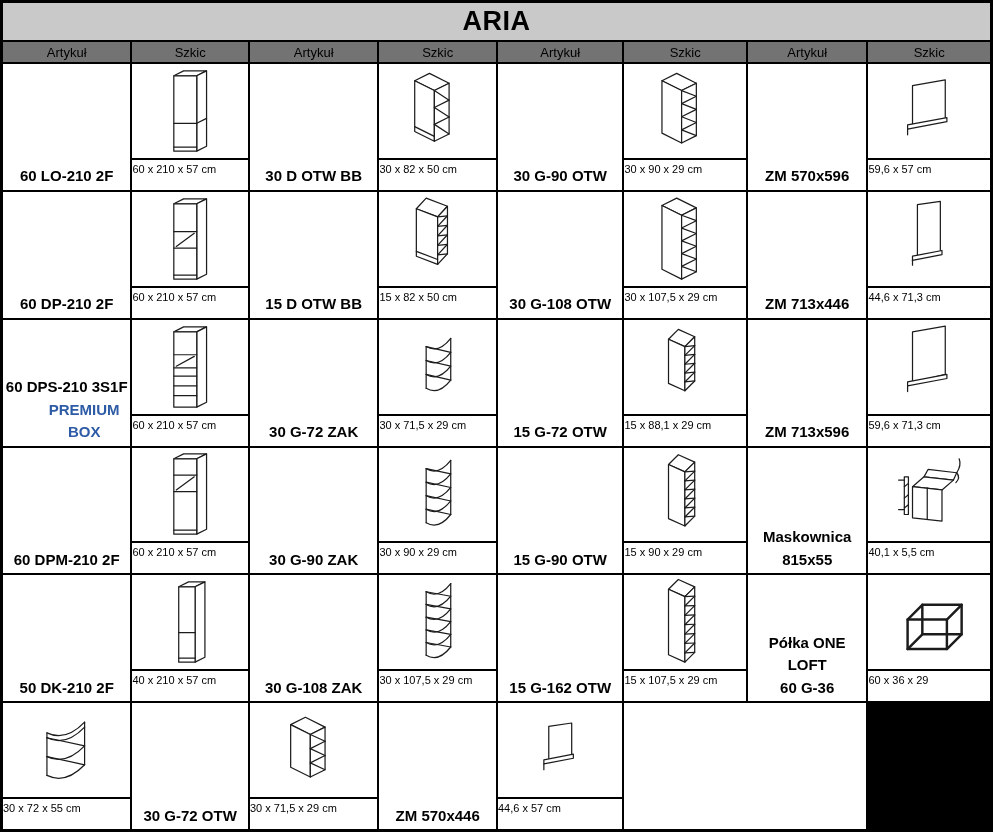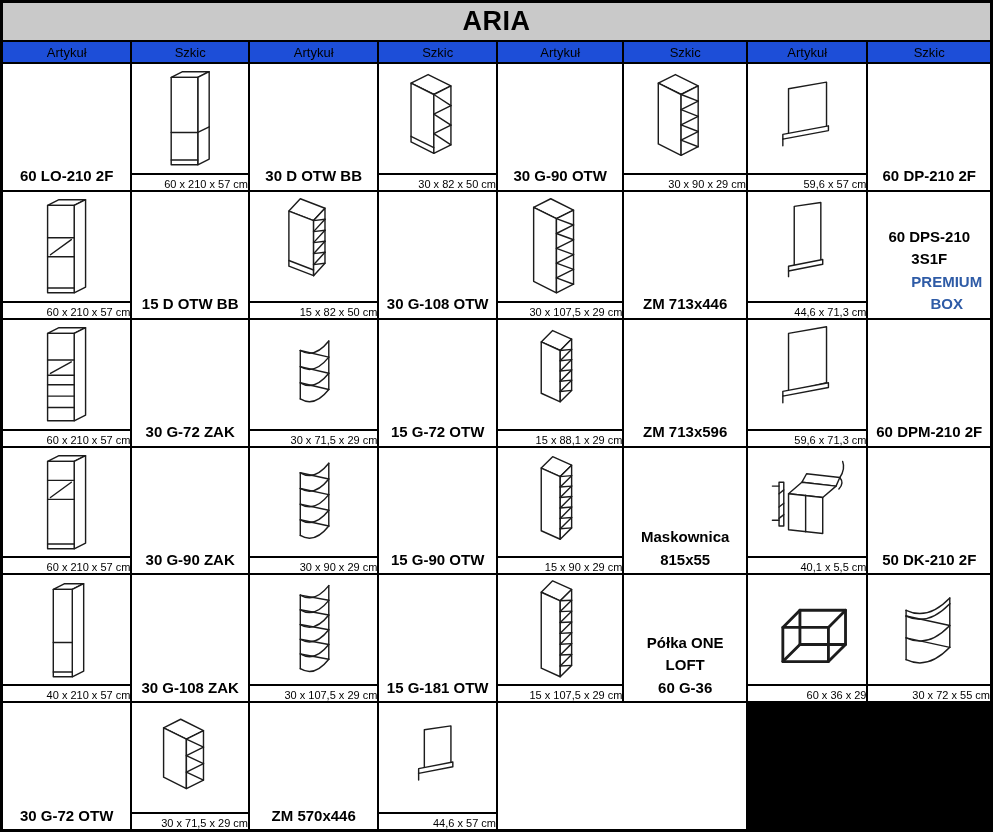--- a/index.html
+++ b/index.html
@@ -12,32 +12,32 @@
     grid-template-rows:37px 20px repeat(6,1fr);
     gap:2px;
   }
   .cell{background:#fff;min-width:0;min-height:0;}
   .title{
     grid-column:1/-1;background:#c9c9c9;
     display:flex;align-items:center;justify-content:center;
     font-weight:bold;font-size:27px;letter-spacing:.5px;
   }
   .head{
-    background:#1d4ed8;display:flex;align-items:center;justify-content:center;
+    background:#737373;display:flex;align-items:center;justify-content:center;
     font-size:13px;
   }
   .art{
     display:flex;flex-direction:column;align-items:center;justify-content:flex-end;
     font-weight:bold;font-size:15px;text-align:center;line-height:1.5;padding:2px;
   }
   .art .line2{display:block;}
   .art .premium{color:#2e5ba6;margin-left:35px;}
   .szk{display:flex;flex-direction:column;}
   .draw{flex:1;display:flex;align-items:center;justify-content:center;overflow:hidden;}
-  .dims{border-top:2px solid #000;font-size:11px;text-align:right;padding:3px 0 0;}
+  .dims{border-top:2px solid #000;font-size:11px;text-align:left;padding:3px 0 15px;}
   svg.sk{height:96%;width:92%;}
   svg.sk path{stroke:#1c1c1c;stroke-width:1.5;fill:none;stroke-linejoin:round;stroke-linecap:round;}
   svg.sk path.f{fill:#fff;}
   svg.sk path.t{stroke-width:3;}
 </style>
 </head>
 <body>
 
 <div class="page">
   <div class="grid" id="grid">
@@ -98,20 +98,23 @@
             <path d="M46,62 L64,53"></path>
             <path d="M46,78 L64,69"></path>
             <path d="M46,30 L64,37"></path>
             <path d="M46,46 L64,53"></path>
             <path d="M46,62 L64,69"></path>
             <path d="M46,78 L64,85"></path>
           </svg>
         </div>
         <div class="dims">30 x 90 x 29 cm</div>
       </div>
+      <div class="cell art">
+        <span>ZM 570x596</span>
+      </div>
       <div class="cell szk">
         <div class="draw">
           <svg viewBox="0 0 100 110" class="sk">
             <path class="f" d="M30,24 L70,17 L70,65 L30,73 Z"></path>
             <path class="f" d="M24,72 L72,63 L72,68 L24,77 Z"></path>
             <path d="M24,77 L24,84"></path>
           </svg>
         </div>
         <div class="dims">59,6 x 57 cm</div>
       </div>
@@ -381,21 +384,21 @@
             <path d="M36,64.5 Q51,73.5 66,54.5"></path>
             <path d="M36,64.5 L66,70"></path>
             <path d="M36,80 Q51,89 66,70"></path>
             <path d="M36,80 L66,85.5"></path>
             <path d="M36,95.5 Q51,104.5 66,85.5"></path>
           </svg>
         </div>
         <div class="dims">30 x 107,5 x 29 cm</div>
       </div>
       <div class="cell art">
-        <span>15 G-181 OTW</span>
+        <span>15 G-162 OTW</span>
       </div>
       <div class="cell szk">
         <div class="draw">
           <svg viewBox="0 0 100 110" class="sk">
             <path class="f" d="M30,15 L42,3 L62,12 L50,24 Z"></path>
             <path class="f" d="M30,15 L50,24 L50,104 L30,95 Z"></path>
             <path class="f" d="M50,24 L62,12 L62,92 L50,104 Z"></path>
             <path d="M50,35.4 L62,23.4"></path>
             <path d="M50,46.9 L62,34.9"></path>
             <path d="M50,58.3 L62,46.3"></path>

